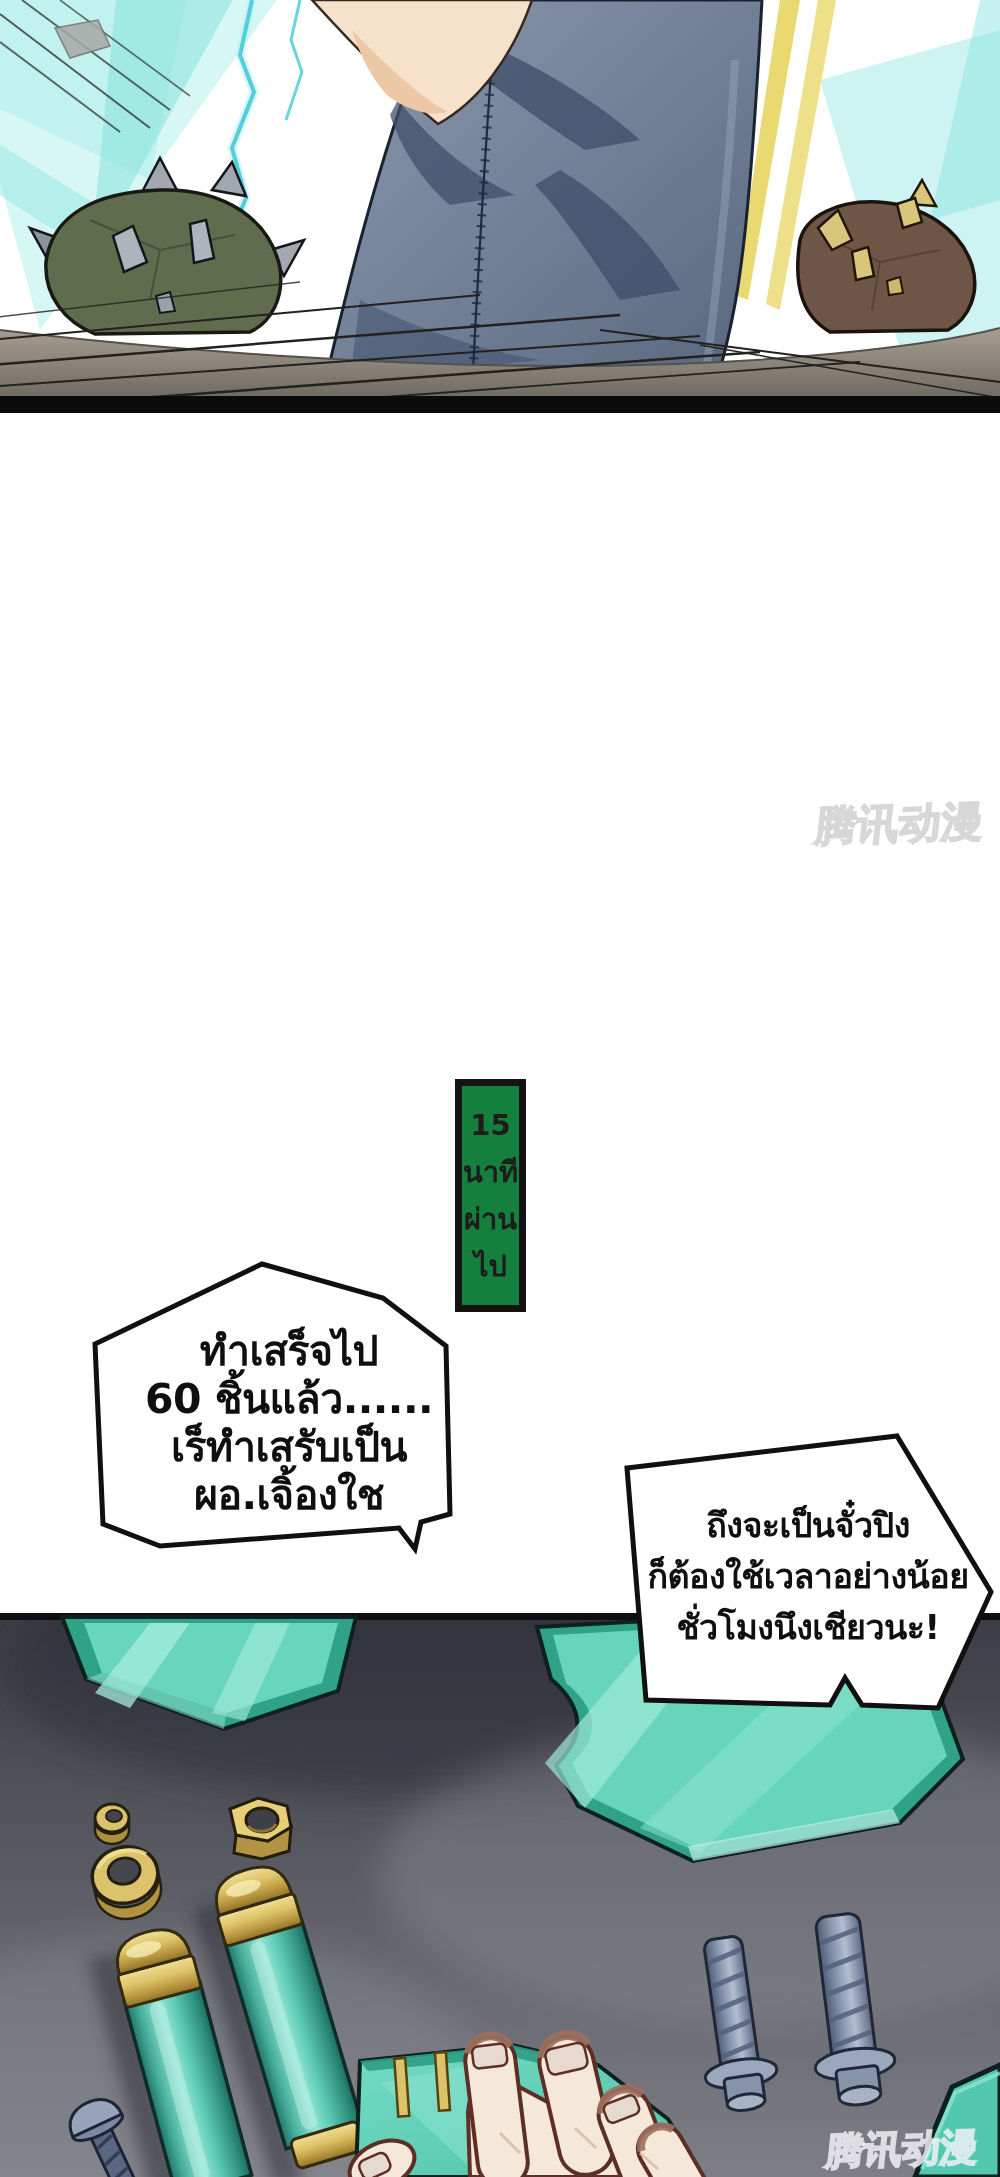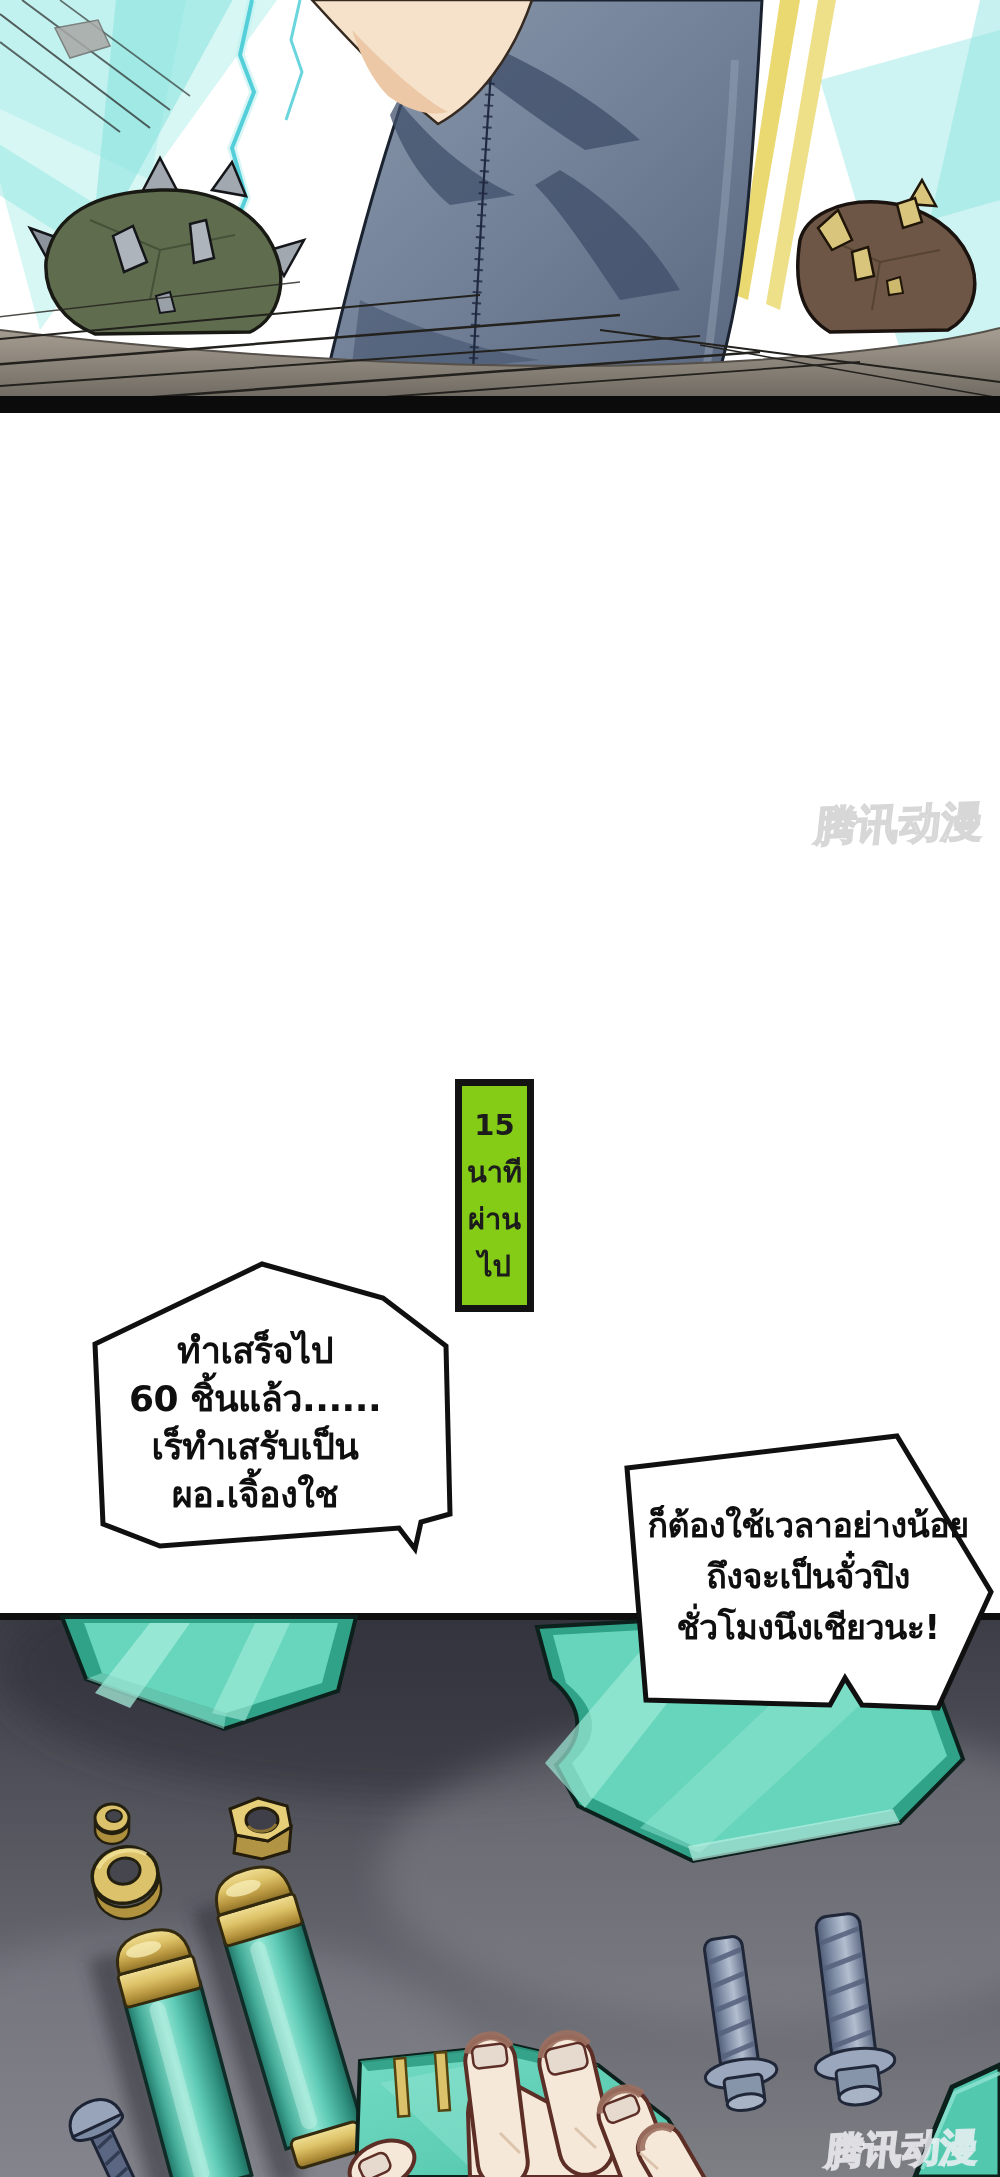--- a/index.html
+++ b/index.html
@@ -1,30 +1,30 @@
 <!DOCTYPE html>
 <html><head>
 <meta charset="utf-8">
 <style>
   html,body{margin:0;padding:0;background:#9a9a9a;}
   .page{position:relative;width:1000px;height:2177px;background:#ffffff;overflow:hidden;
         font-family:"DejaVu Sans","Liberation Sans",sans-serif;}
   .abs{position:absolute;}
   svg{display:block;}
   
-  .time-box{position:absolute;left:455px;top:1079px;width:79px;height:233px;background:#84cc16;
+  .time-box{position:absolute;left:455px;top:1079px;width:71px;height:233px;background:#15803d;
     border:7px solid #131313;box-sizing:border-box;display:flex;flex-direction:column;
     justify-content:center;align-items:center;z-index:5;}
   .time-box span{font-size:29px;font-weight:700;color:#1c1c1c;line-height:47px;white-space:nowrap;}
   
   .bubble-svg{position:absolute;z-index:8;}
   .bubble-text{position:absolute;z-index:9;display:flex;flex-direction:column;align-items:center;
     justify-content:center;text-align:center;color:#0f0f0f;font-weight:800;}
   .bubble-text span{display:block;white-space:nowrap;}
-  .bt-left{left:92px;top:1298px;width:326px;height:250px;font-size:36px;line-height:48px;letter-spacing:-0.5px;}
+  .bt-left{left:126px;top:1298px;width:326px;height:250px;font-size:41px;line-height:48px;letter-spacing:-0.5px;}
   .bt-right{left:628px;top:1496px;width:360px;height:160px;font-size:34px;line-height:51px;letter-spacing:-0.5px;}
   
   .wm{position:absolute;font-weight:700;white-space:nowrap;z-index:6;}
   .wm-top{left:815px;top:796px;font-size:42px;color:#f6f6f6;-webkit-text-stroke:1.6px #d7d7d7;
     transform:skewX(-8deg) rotate(-2deg);}
   .wm-bottom{left:826px;top:2124px;font-size:38px;color:rgba(255,255,255,0.10);
     -webkit-text-stroke:2px rgba(242,242,246,0.82);transform:skewX(-8deg) rotate(-2deg);z-index:12;}
 </style>
 </head>
 <body>
@@ -332,19 +332,19 @@
     <span>ทำเสร็จไป</span>
     <span>60 ชิ้นแล้ว......</span>
     <span>เร็ทำเสรับเป็น</span>
     <span>ผอ.เจิ้องใช</span>
   </div>
 
   <svg class="bubble-svg" style="left:616px;top:1428px" width="384" height="290" viewBox="0 0 384 290">
     <polygon points="11,40 281,8 375,164 322,280 246,277 229,250 214,277 30,272" fill="#ffffff" stroke="#101010" stroke-width="5"></polygon>
   </svg>
   <div class="bubble-text bt-right">
+    <span>ถึงจะเป็นจั๋วปิง</span>
     <span>ก็ต้องใช้เวลาอย่างน้อย</span>
-    <span>ถึงจะเป็นจั๋วปิง</span>
     <span>ชั่วโมงนึงเชียวนะ!</span>
   </div>
 
   <div class="wm wm-bottom">腾讯动漫</div>
 </div>
 
 </body></html>

